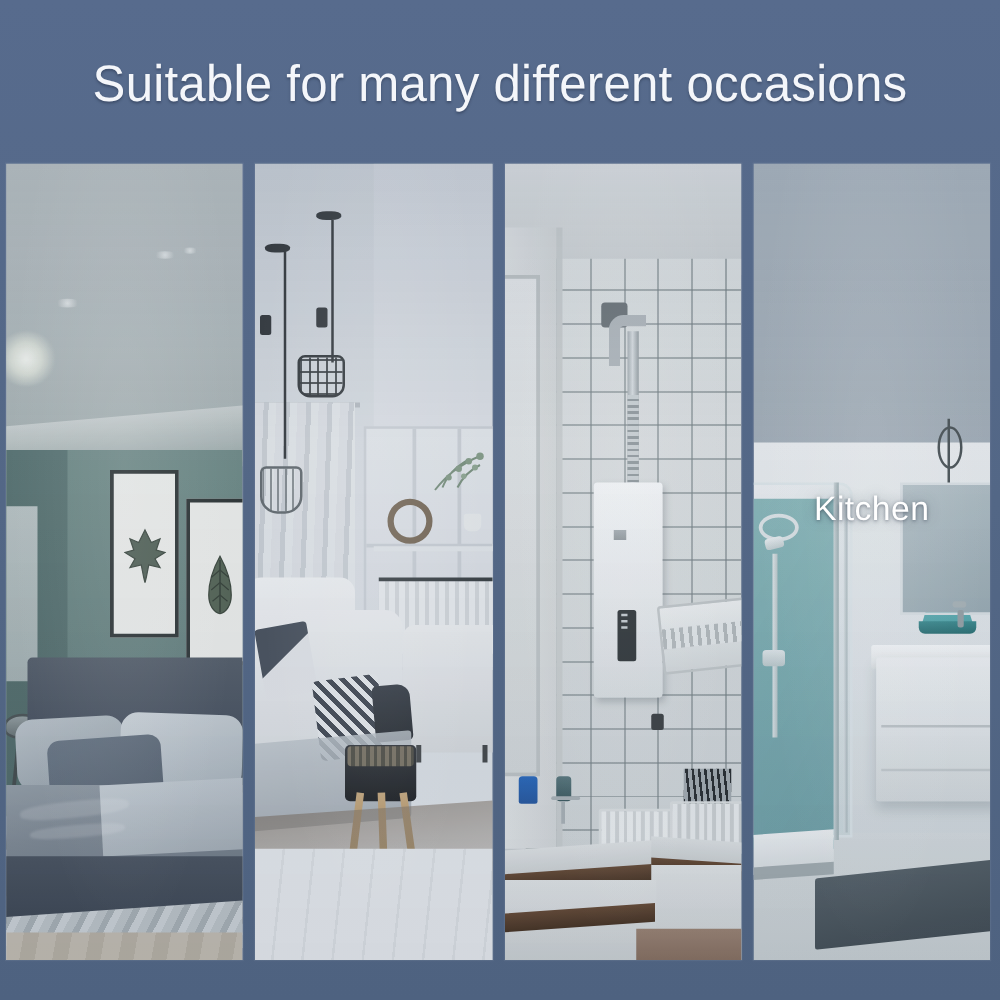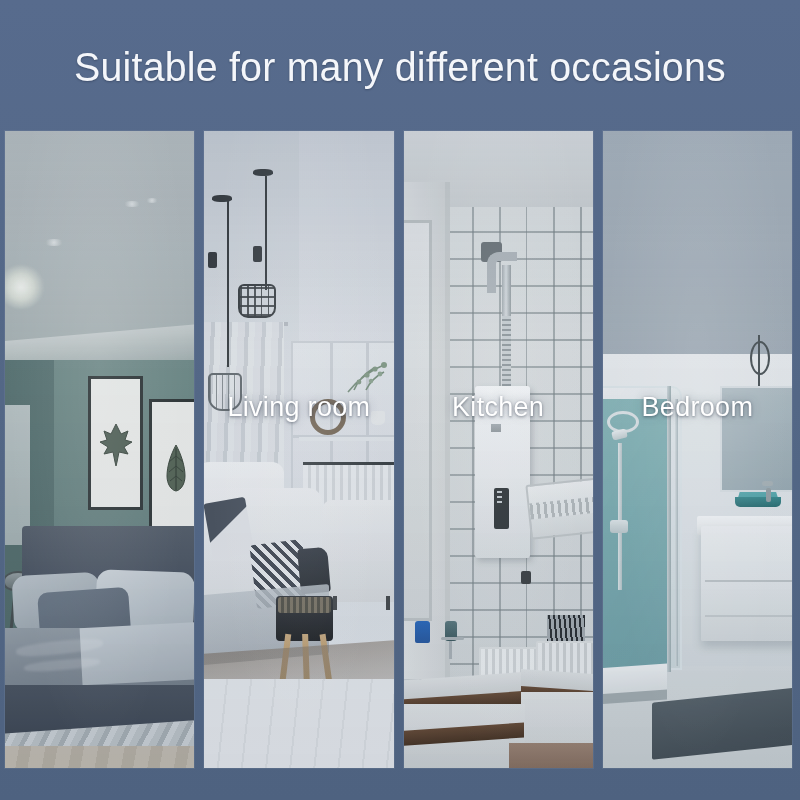--- a/index.html
+++ b/index.html
@@ -391,21 +391,20 @@
         <div class="lv-stool-top"></div>
         <div class="lv-stool-tex"></div>
         <div class="lv-leg" style="left:41%;top:79%;height:54px;transform:rotate(7deg)"></div>
         <div class="lv-leg" style="left:52%;top:79%;height:52px;transform:rotate(-2deg)"></div>
         <div class="lv-leg" style="left:63%;top:79%;height:50px;transform:rotate(-8deg)"></div>
         <div class="lv-rug"></div>
         <div class="lv-floor"></div>
       </div>
       <div class="tint"></div>
       <div class="haze"></div>
-      <div class="caption">Living room</div>
     </div>
 
     <div class="panel">
       <div class="scene">
         <div class="kt-bg"></div>
         <div class="kt-ceiling"></div>
         <div class="kt-tile"></div>
         <div class="kt-doorframe"></div>
         <div class="kt-door"></div>
 
@@ -438,21 +437,20 @@
         <div class="kt-counter-wood"></div>
         <div class="kt-counter-right"></div>
         <div class="kt-wood-right"></div>
         <div class="kt-cab kt-cab-right"></div>
         <div class="kt-cab kt-cab-main"></div>
         <div class="kt-island-wood"></div>
         <div class="kt-floor"></div>
       </div>
       <div class="tint"></div>
       <div class="haze"></div>
-      <div class="caption">Kitchen</div>
     </div>
 
     <div class="panel">
       <div class="scene">
         <div class="bt-ceiling"></div>
         <div class="bt-wall"></div>
         <div class="bt-floor"></div>
 
         <div class="bt-shower-tile"></div>
         <div class="bt-hose"></div>
@@ -475,17 +473,17 @@
         <div class="bt-vanity-line2"></div>
         <div class="bt-tap-top"></div>
         <div class="bt-tap"></div>
 
         <div class="bt-tray"></div>
         <div class="bt-tray-edge"></div>
         <div class="bt-mat"></div>
       </div>
       <div class="tint"></div>
       <div class="haze"></div>
-      <div class="caption">Bedroom</div>
+      <div class="caption">Kitchen</div>
     </div>
 
   </div>
 </div>
 
 </body></html>

